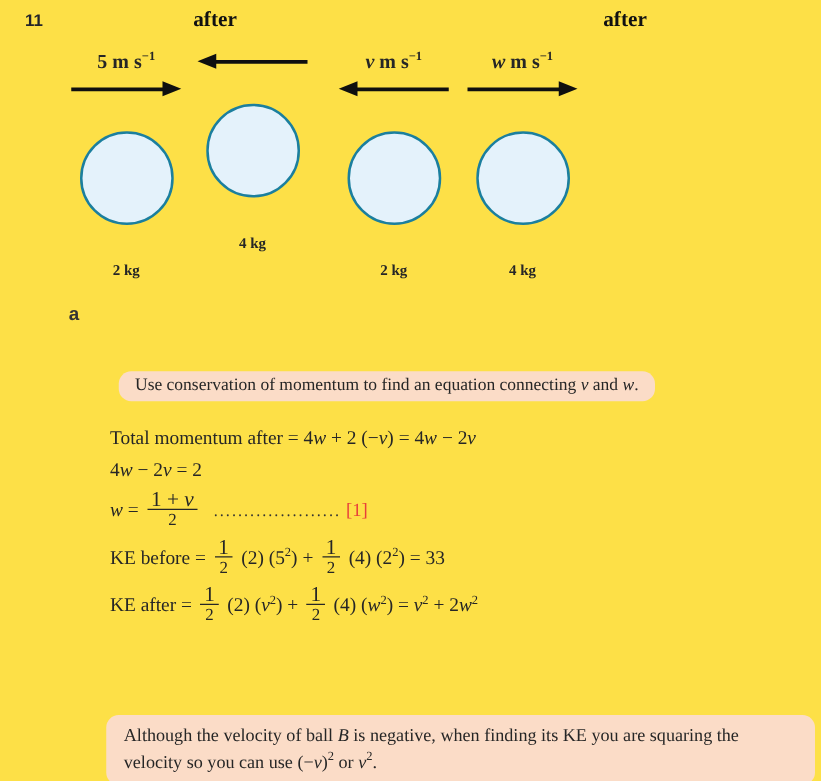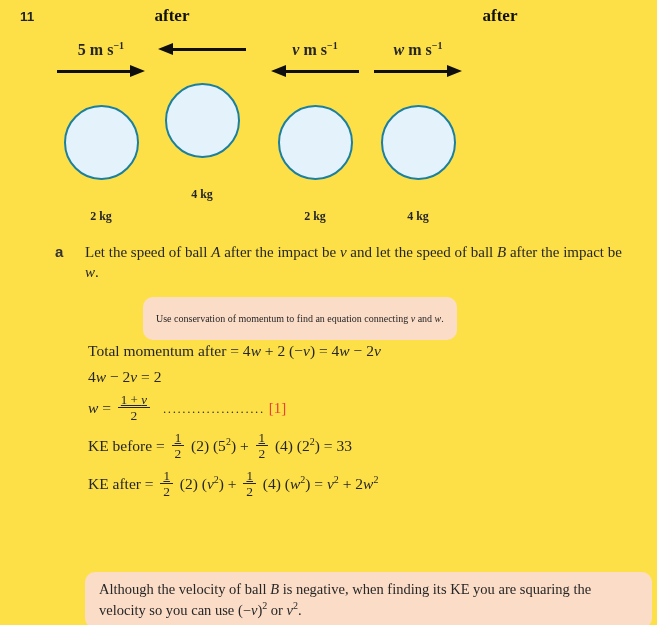--- a/index.html
+++ b/index.html
@@ -37,29 +37,29 @@
   
   .part-label{
     position:absolute;left:55px;top:243px;
     font-family:"Liberation Sans",sans-serif;font-weight:bold;font-size:15px;color:#333;
   }
   .part-text{position:absolute;left:85px;top:242px;width:550px;font-size:15px;line-height:1.35;}
   
   .callout{
     background:var(--hint-bg,#fbdcc7);border-radius:10px;color:#262626;
   }
-  .hint-box{position:absolute;left:95px;top:297px;padding:16px 13px;font-size:10px;white-space:nowrap;margin-left:48px;}
+  .hint-box{position:absolute;left:95px;top:297px;padding:4px 13px;font-size:14px;white-space:nowrap;}
   .note-box{position:absolute;left:85px;top:572px;width:539px;padding:8px 14px;font-size:14.5px;line-height:1.33;}
   
   .working{position:absolute;left:88px;top:342px;width:520px;}
   .mline{font-size:15.5px;line-height:17px;margin-bottom:9px;white-space:nowrap;}
   .mline.tall{margin:3px 0 7px;}
   .mline sup,.note-box sup{font-size:10px;}
   .frac{display:inline-block;vertical-align:middle;text-align:center;margin:0 3px;position:relative;top:-2px;}
-  .frac .num{display:block;padding:0 3px;font-size:13px;line-height:15px;text-decoration:underline;}
+  .frac .num{display:block;padding:0 3px;font-size:17px;line-height:15px;}
   .frac .den{display:block;border-top:1.3px solid #262626;font-size:13.5px;line-height:15px;}
   .dots{letter-spacing:1.6px;margin-left:10px;color:#333;font-size:13px;}
   .ref{color:var(--ref-red,#e8403a);font-size:15px;}
   i{font-style:italic;}
 </style>
 </head>
 <body>
 
 <div class="page">
 
@@ -100,21 +100,20 @@
         <div class="arrow right">
           <span class="shaft"></span>
           <span class="head"></span>
         </div>
         <div class="ball"></div>
         <div class="mass">4 kg</div>
       </div>
     </div>
 
   <div class="part-label">a</div>
-  <div class="part-text">Let the speed of ball <i>A</i> after the impact be <i>v</i> and let the speed of ball <i>B</i> after the impact be <i>w</i>.</div>
 
   <div class="callout hint-box">
     <span>Use conservation of momentum to find an equation connecting <i>v</i> and <i>w</i>.</span>
   </div>
 
   <div class="working">
       <div class="mline">Total momentum after = 4<i>w</i> + 2 (−<i>v</i>) = 4<i>w</i> − 2<i>v</i></div>
       <div class="mline">4<i>w</i> − 2<i>v</i> = 2</div>
       <div class="mline tall"><i>w</i> = <span class="frac"><span class="num">1 + <i>v</i></span><span class="den">2</span></span><span class="dots">.....................</span> <span class="ref">[1]</span></div>
       <div class="mline tall">KE before = <span class="frac"><span class="num">1</span><span class="den">2</span></span> (2) (5<sup>2</sup>) + <span class="frac"><span class="num">1</span><span class="den">2</span></span> (4) (2<sup>2</sup>) = 33</div>

